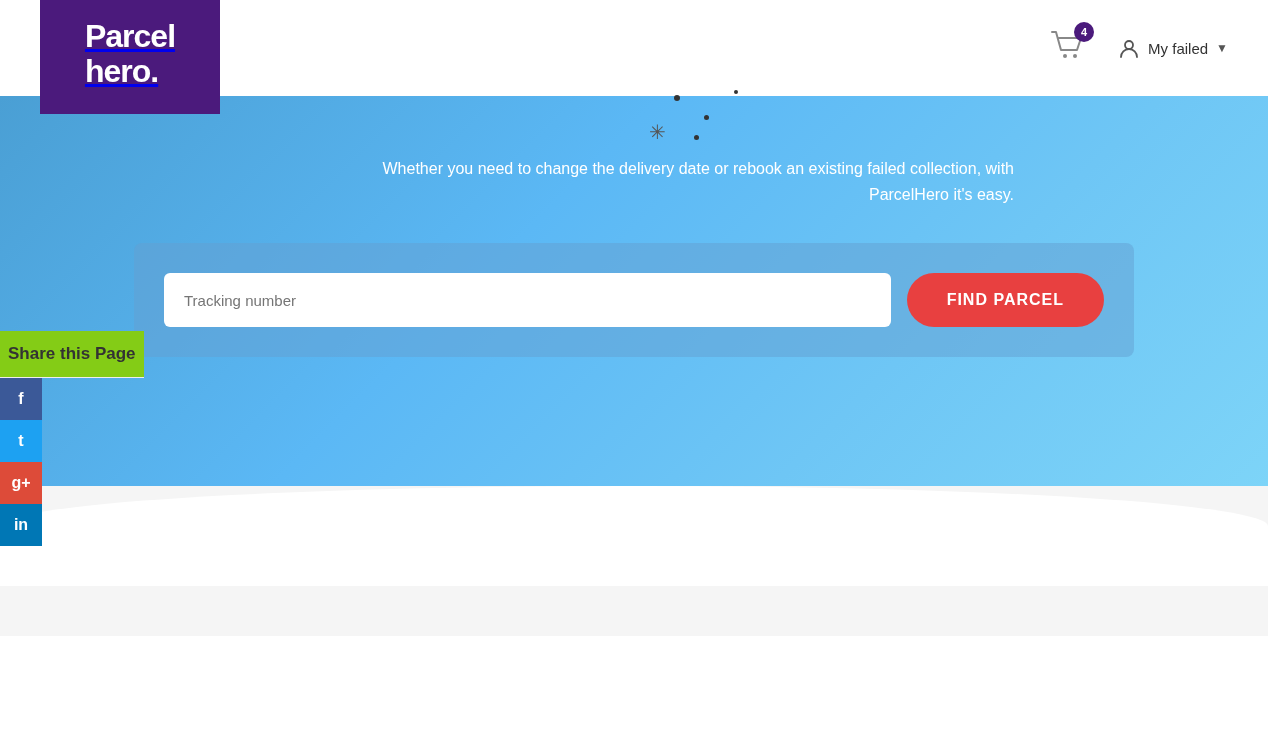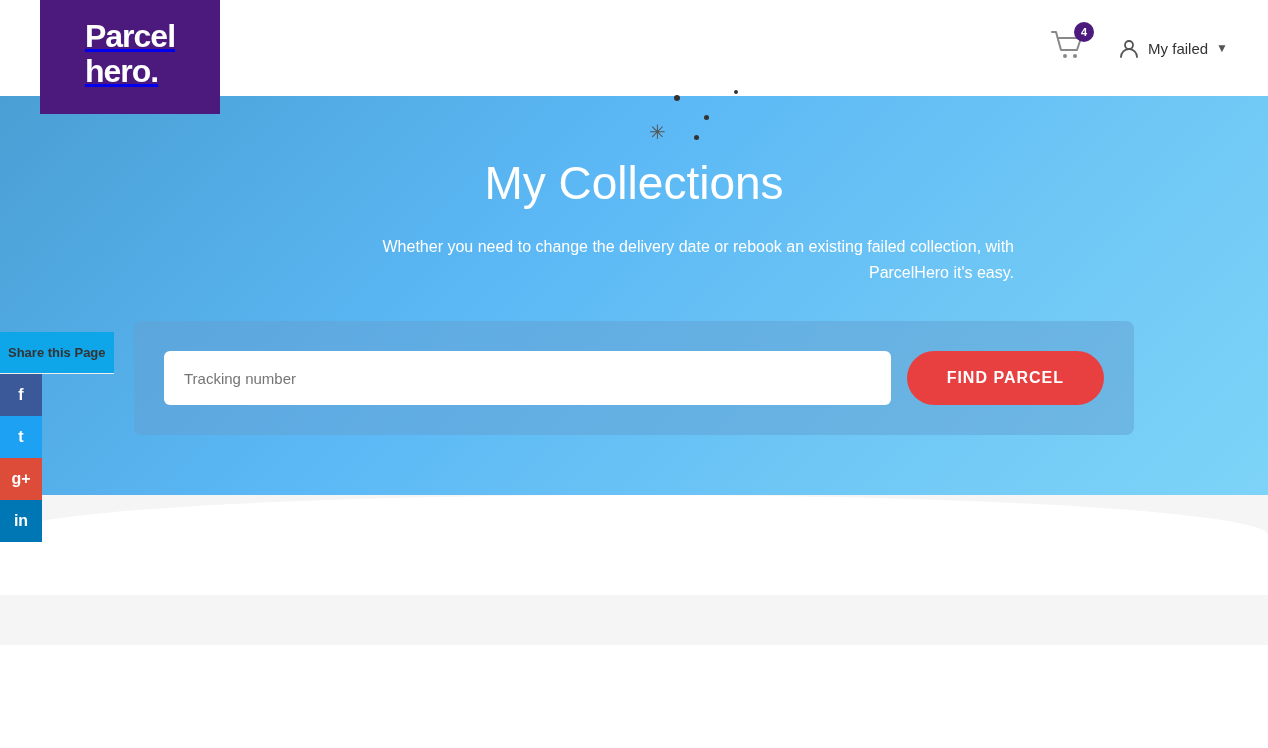--- a/index.html
+++ b/index.html
@@ -215,25 +215,25 @@
       left: 0;
       top: 50%;
       transform: translateY(-20%);
       display: flex;
       flex-direction: column;
       z-index: 100;
     }
 
     .share-label {
       color: #333;
-      font-size: 13px;
+      font-size: 17px;
       font-weight: bold;
       writing-mode: horizontal-tb;
       padding: 13px 8px;
-      background: #0ea5e9;
+      background: #84cc16;
       border-bottom: 1px solid #eee;
     }
 
     .share-btn {
       width: 42px;
       height: 42px;
       display: flex;
       align-items: center;
       justify-content: center;
       color: #fff;
@@ -311,21 +311,20 @@
 <div class="share-sidebar">
   <div class="share-label">Share this Page</div>
   <button class="share-btn facebook">f</button>
   <button class="share-btn twitter">t</button>
   <button class="share-btn google">g+</button>
   <button class="share-btn linkedin">in</button>
 </div>
 
 <section class="hero">
   <div class="hero-content">
-    <h1 class="hero-title">My Collections</h1>
     <p class="hero-subtitle">Whether you need to change the delivery date or rebook an existing failed collection, with ParcelHero it's easy.</p>
 
     <div class="search-box">
       <input type="text" class="tracking-input" placeholder="Tracking number" style="">
       <button class="find-button">FIND PARCEL</button>
     </div>
   </div>
 </section>
 
 <div class="bottom-area">

